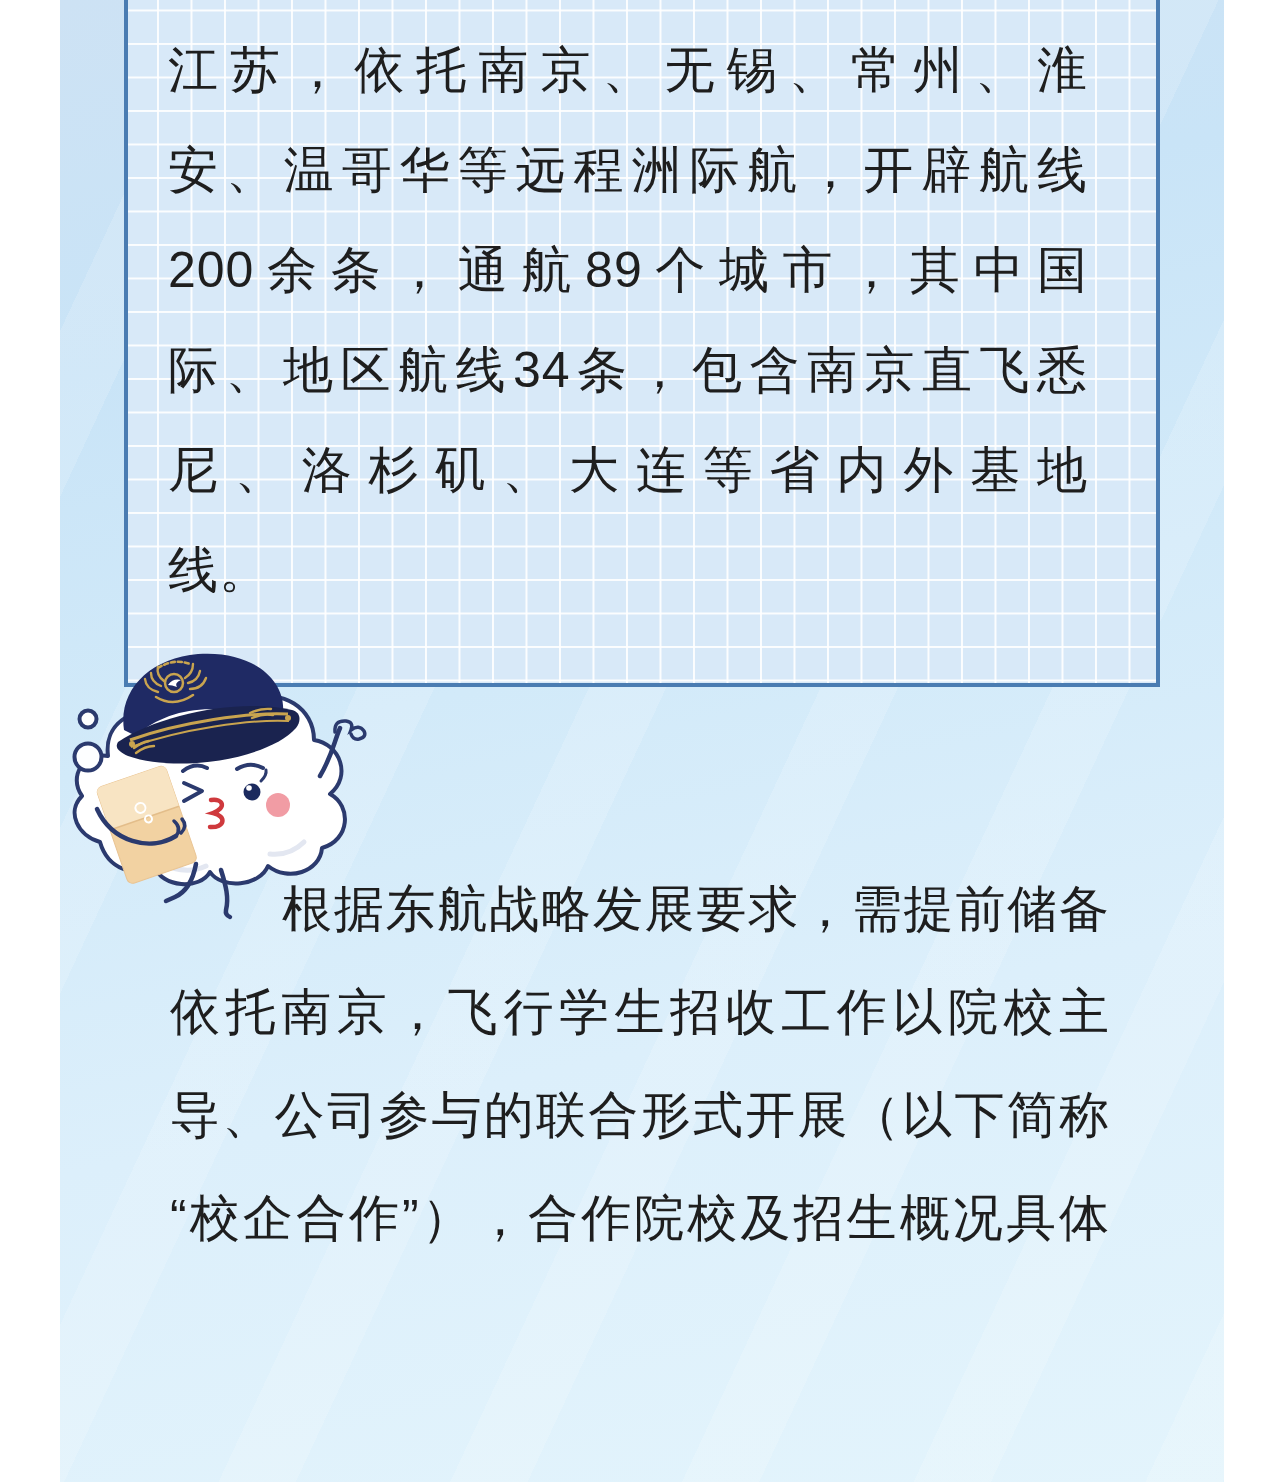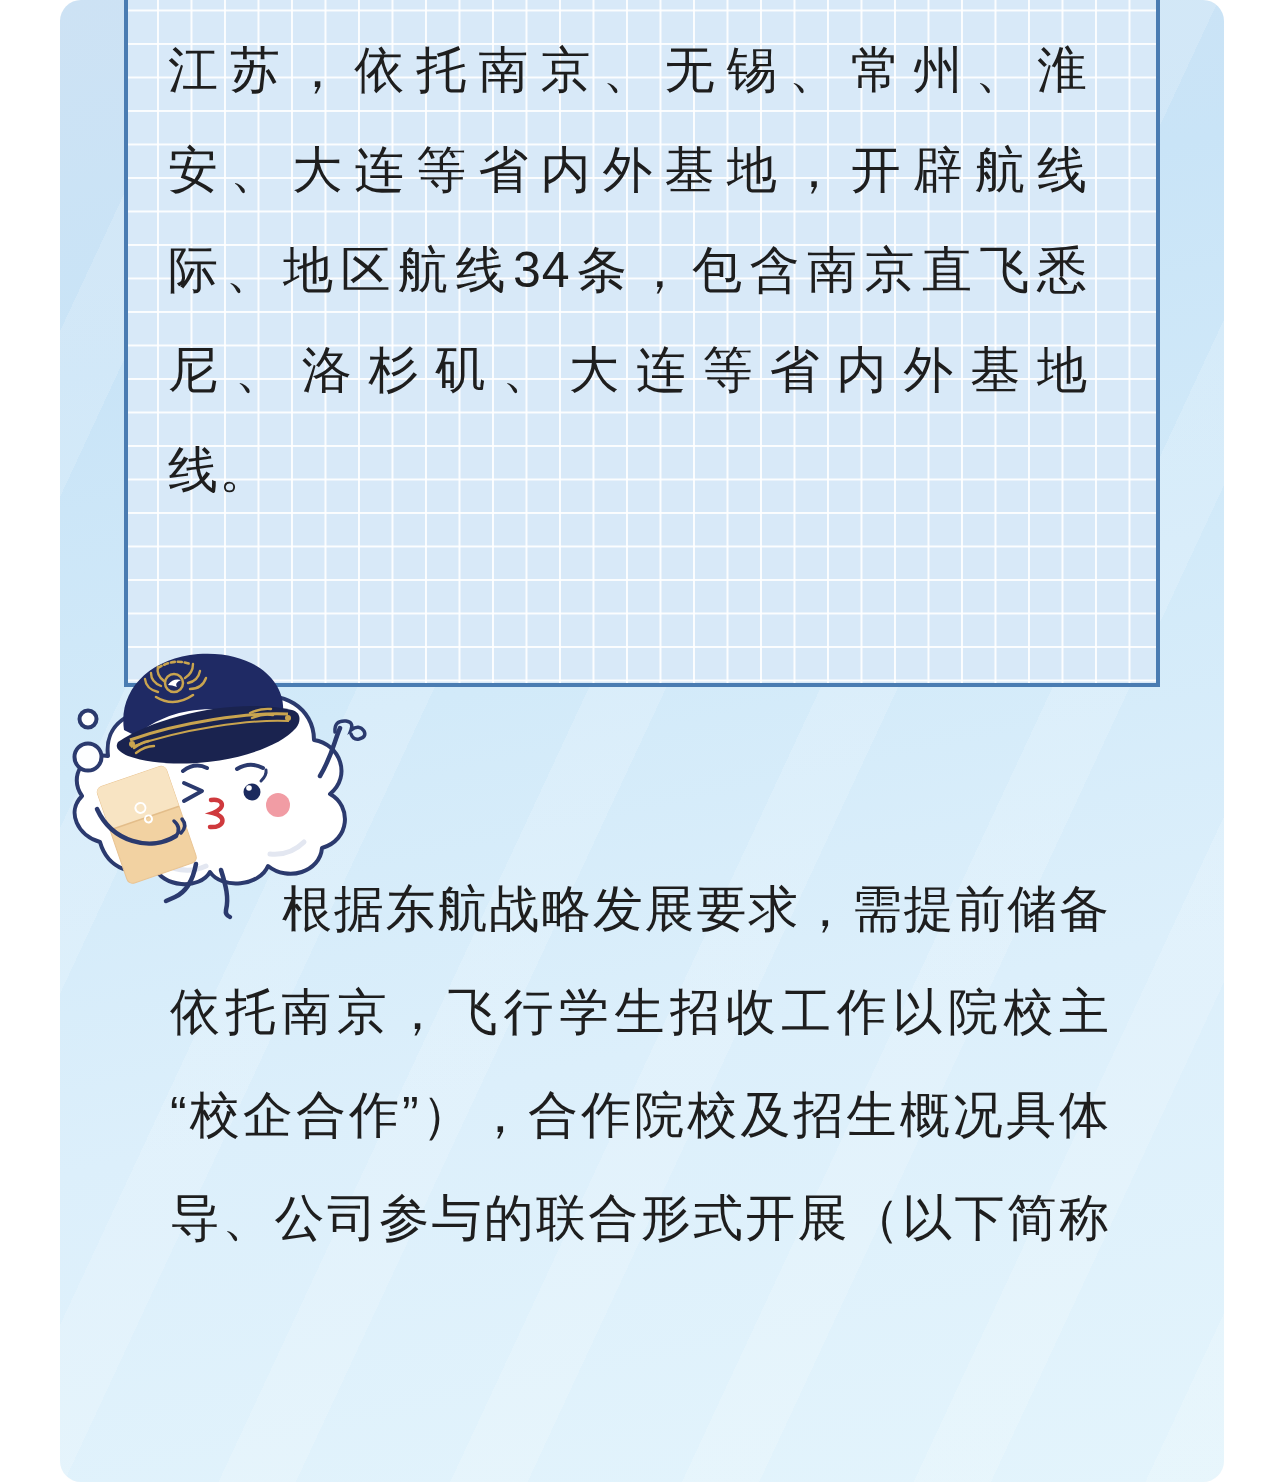--- a/index.html
+++ b/index.html
@@ -5,21 +5,20 @@
   html,body{margin:0;padding:0;}
   body{width:1284px;height:1482px;overflow:hidden;background:#ffffff;
        font-family:"Liberation Sans",sans-serif;}
   .page{position:relative;width:1284px;height:1482px;background:#ffffff;overflow:hidden;}
 
   
   .content{position:absolute;left:60px;top:0;width:1164px;height:1482px;
     background-image:
       repeating-linear-gradient(115deg, rgba(255,255,255,0) 0 140px, rgba(255,255,255,0.16) 140px 210px),
       linear-gradient(168deg,#cde2f4 0%, #c9e4f7 22%, #d2eaf9 45%, #dceffb 68%, #e3f4fc 100%);
-    border-radius: 21px;
   }
 
   
   .gridbox{position:absolute;left:64px;top:-40px;width:1036px;height:727px;
     box-sizing:border-box;border:4px solid #4a7cb2;
     background-color:#d8e9f8;
     background-image:
       linear-gradient(to right, rgba(255,255,255,0.9) 2px, transparent 2px),
       linear-gradient(to bottom, rgba(255,255,255,0.9) 2px, transparent 2px);
     background-size:33.5px 33.5px;
@@ -39,21 +38,22 @@
 </style>
 </head>
 <body>
 
 <div class="page">
   <div class="content">
 
     <div class="gridbox">
       <div class="boxtext">
         <div class="jline">江苏，依托南京、无锡、常州、淮</div>
-        <div class="jline">安、大连等省内外基地，开辟航线</div>
+        <div class="jline">安、温哥华等远程洲际航，开辟航线</div>
+        <div class="jline">200余条，通航89个城市，其中国</div>
         <div class="jline">际、地区航线34条，包含南京直飞悉</div>
         <div class="jline">尼、洛杉矶、大连等省内外基地</div>
         <div class="lline">线。</div>
       </div>
     </div>
 
     <svg class="mascot" viewBox="55 650 320 290">
 
       <g>
         <path d="M 100,842
@@ -123,18 +123,18 @@
 
       <g>
         <circle cx="88" cy="719" r="8.5" fill="#fdfeff" stroke="#2b3a6e" stroke-width="4"></circle>
         <circle cx="88" cy="757" r="13.5" fill="#fdfeff" stroke="#2b3a6e" stroke-width="4"></circle>
       </g>
     </svg>
 
     <div class="para">
       <div class="jline indent">根据东航战略发展要求，需提前储备</div>
       <div class="jline">依托南京，飞行学生招收工作以院校主</div>
+      <div class="jline">导、公司参与的联合形式开展（以下简称</div>
       <div class="jline">“校企合作”），合作院校及招生概况具体</div>
-      <div class="jline">导、公司参与的联合形式开展（以下简称</div>
     </div>
 
   </div>
 </div>
 
 </body></html>

